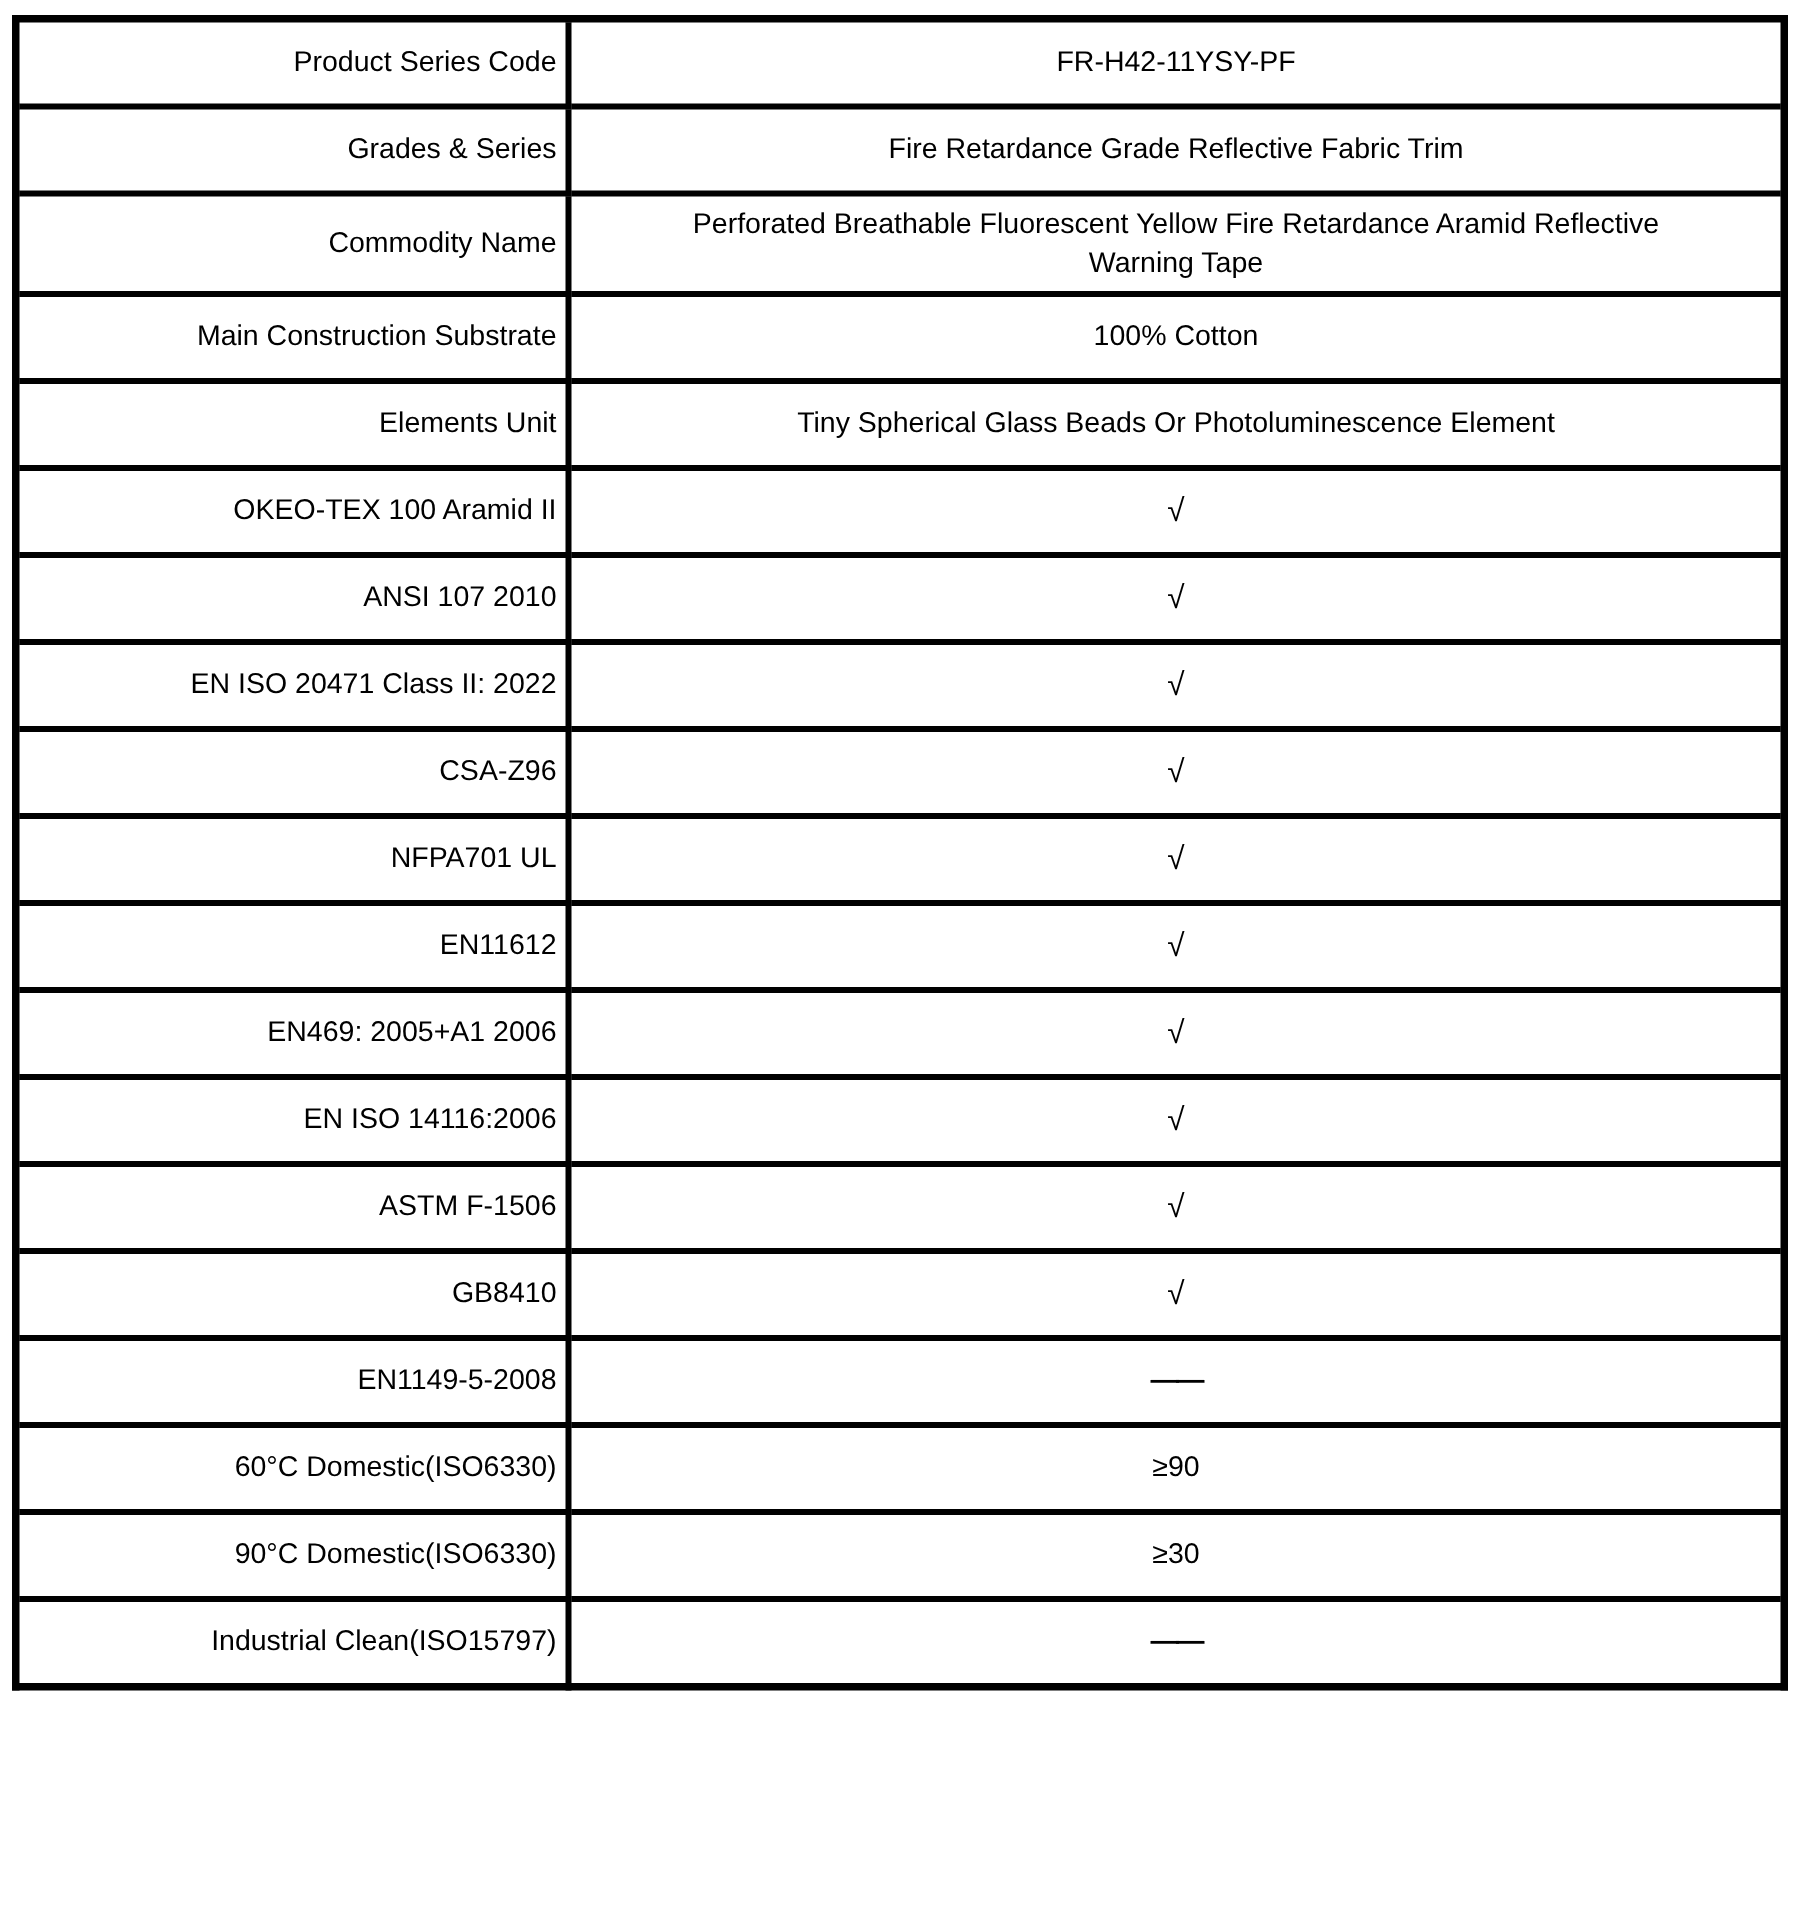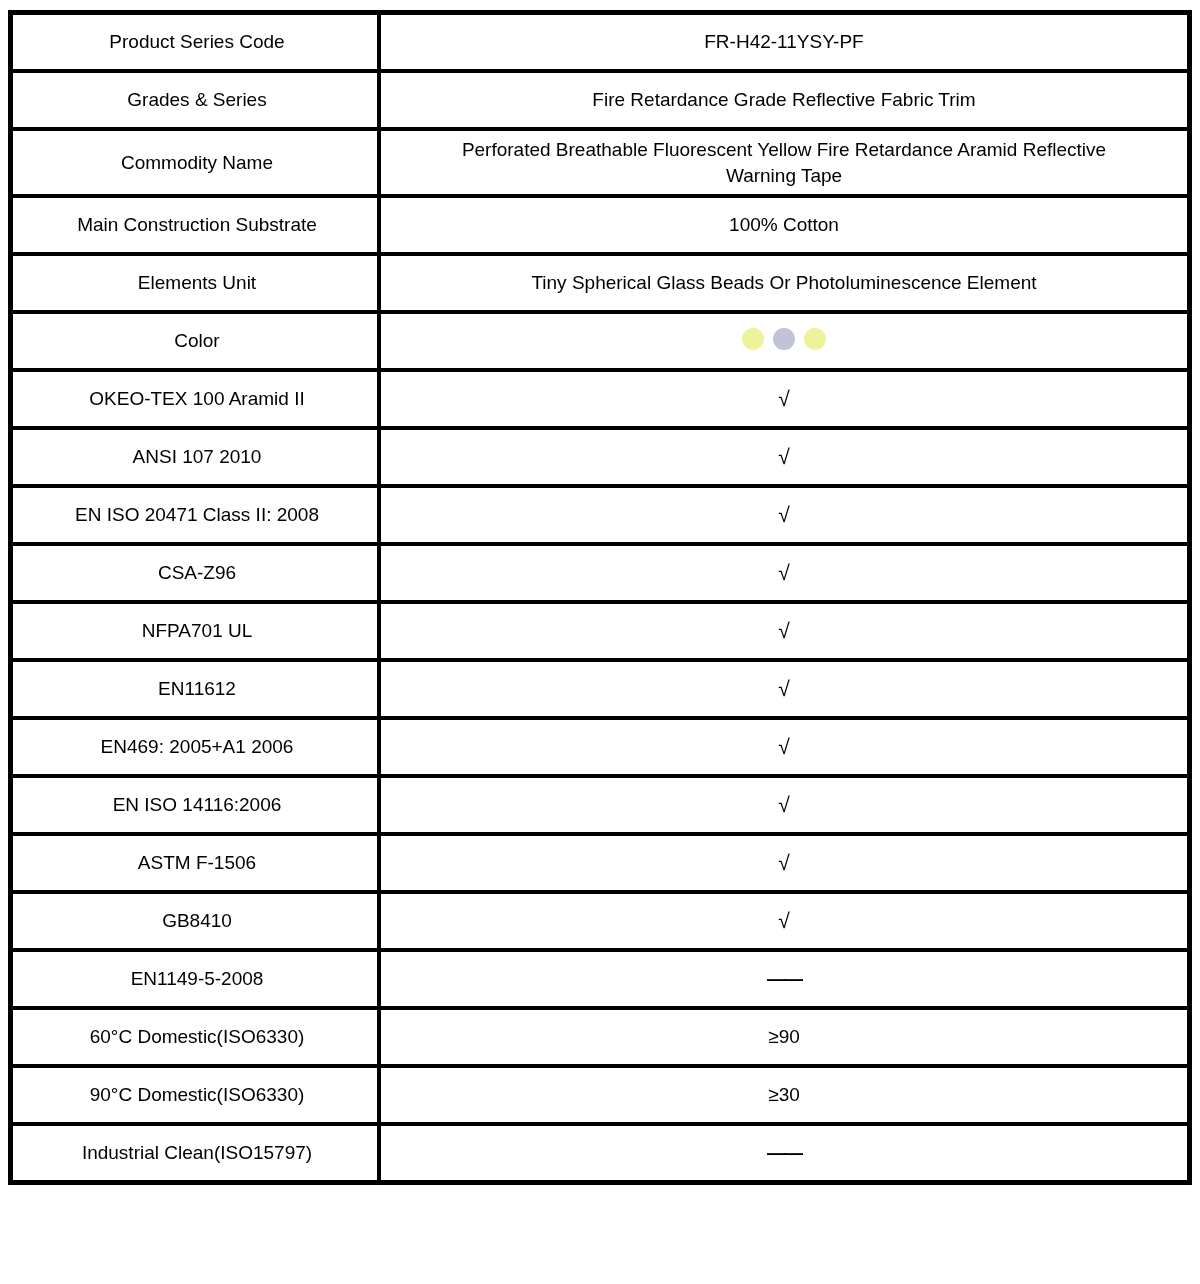--- a/index.html
+++ b/index.html
@@ -26,21 +26,21 @@
   table.spec {
     border-width: 5px;
   }
   td {
     font-size: 19px;
     vertical-align: middle;
     background: #ffffff;
   }
   td.label-cell {
     width: 348px;
-    text-align: center;
+    text-align: right;
     padding: 6px 6px 6px 10px;
     height: 42px; 
   }
   td.value-cell {
     text-align: center;
     padding: 6px 10px;
   }
   .value-text {
     display: inline-block;
   }
@@ -92,37 +92,29 @@
         </tr>
         <tr>
           <td class="label-cell">Main Construction Substrate</td>
           <td class="value-cell"><span class="value-text">100% Cotton</span></td>
         </tr>
         <tr>
           <td class="label-cell">Elements Unit</td>
           <td class="value-cell"><span class="value-text">Tiny Spherical Glass Beads Or Photoluminescence Element</span></td>
         </tr>
         <tr>
-          <td class="label-cell">Color</td>
-          <td class="value-cell"><span class="swatch-wrap">
-              <span class="dot" style="background: rgb(238, 242, 155);"></span>
-              <span class="dot" style="background: rgb(194, 195, 214);"></span>
-              <span class="dot" style="background: rgb(238, 242, 155);"></span>
-            </span></td>
-        </tr>
-        <tr>
           <td class="label-cell">OKEO-TEX 100 Aramid II</td>
           <td class="value-cell"><span class="value-text check">√</span></td>
         </tr>
         <tr>
           <td class="label-cell">ANSI 107 2010</td>
           <td class="value-cell"><span class="value-text check">√</span></td>
         </tr>
         <tr>
-          <td class="label-cell">EN ISO 20471 Class II: 2008</td>
+          <td class="label-cell">EN ISO 20471 Class II: 2022</td>
           <td class="value-cell"><span class="value-text check">√</span></td>
         </tr>
         <tr>
           <td class="label-cell">CSA-Z96</td>
           <td class="value-cell"><span class="value-text check">√</span></td>
         </tr>
         <tr>
           <td class="label-cell">NFPA701 UL</td>
           <td class="value-cell"><span class="value-text check">√</span></td>
         </tr>

